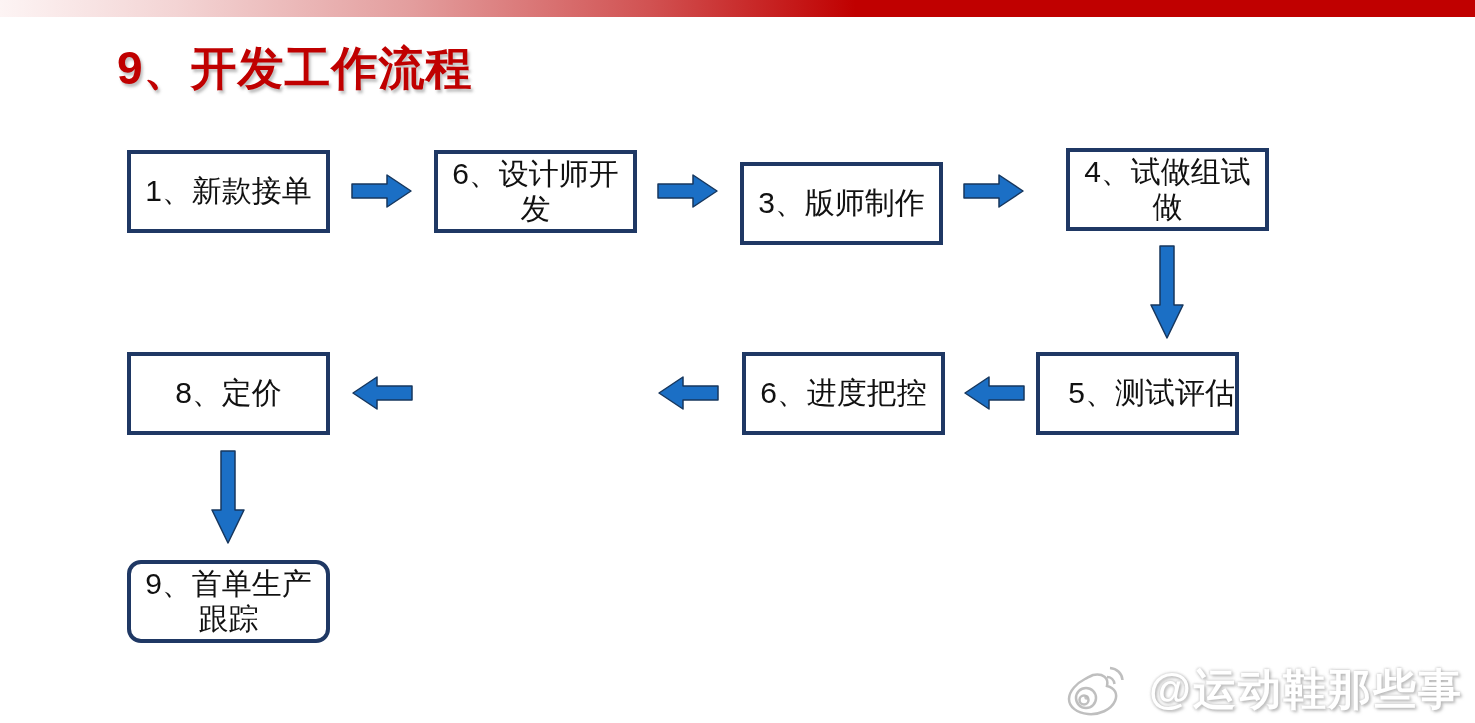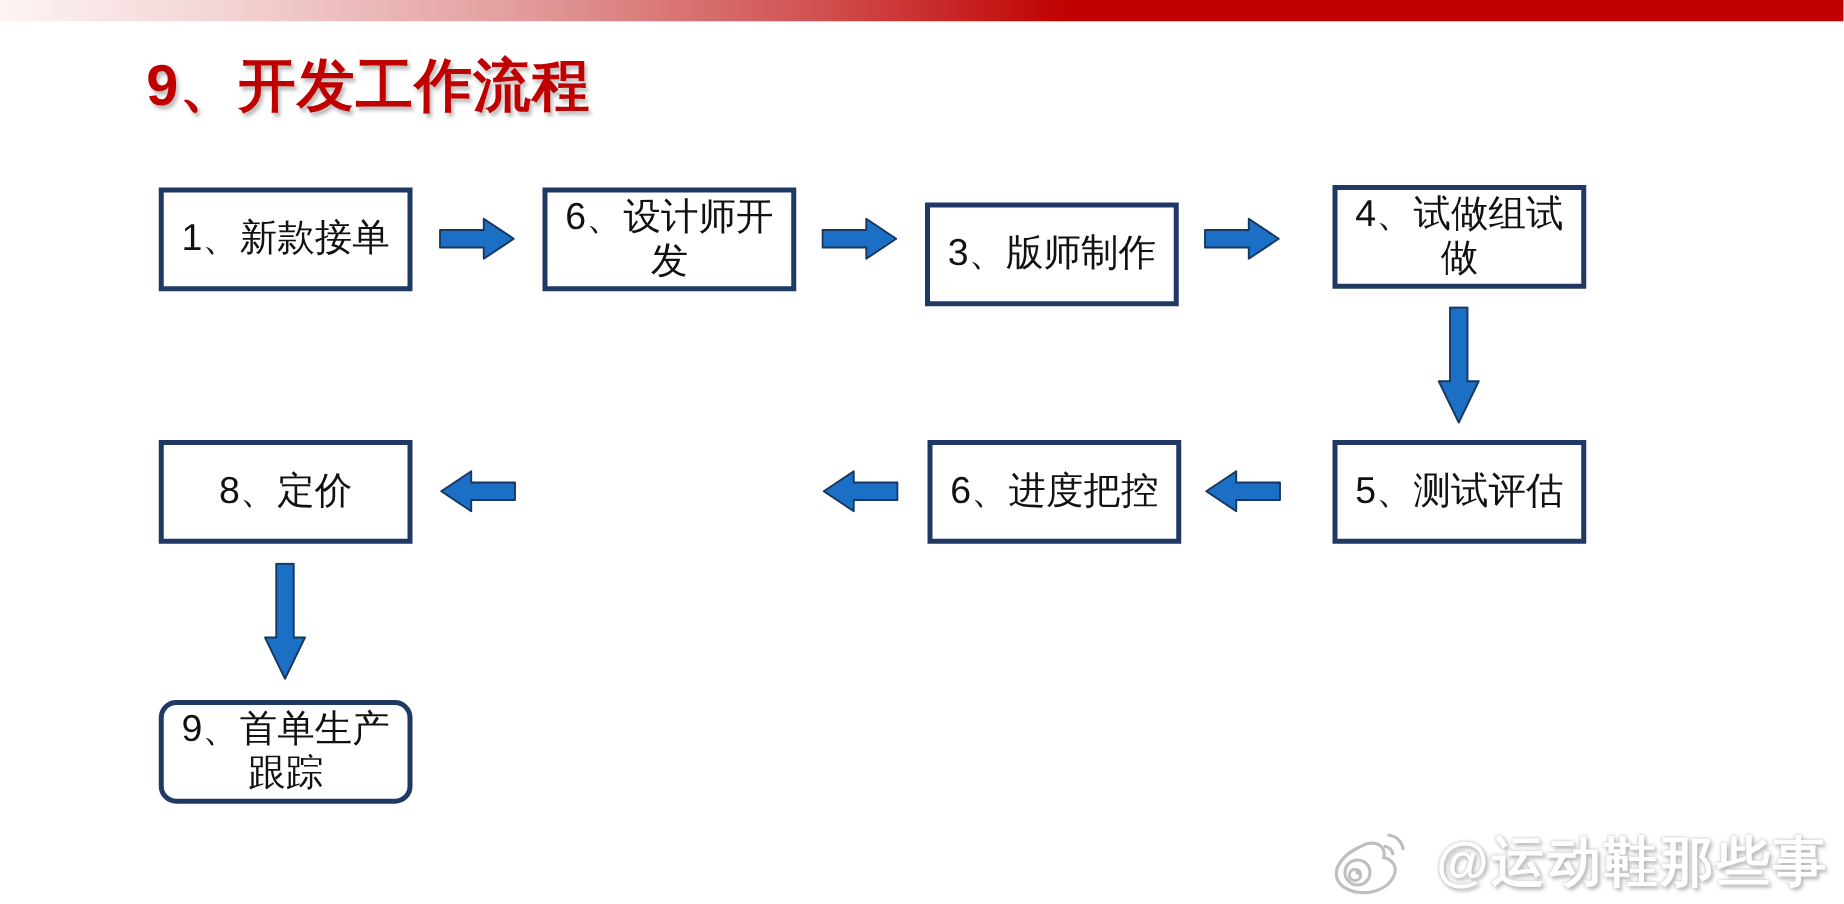--- a/index.html
+++ b/index.html
@@ -47,21 +47,21 @@
     font-size: 30px;
     color: #111111;
     text-align: center;
     white-space: pre-line;
     line-height: 1.15;
   }
   .b1 { left: 127px;  top: 150px; }
   .b2 { left: 434px;  top: 150px; }
   .b3 { left: 740px;  top: 162px; }
   .b4 { left: 1066px; top: 148px; justify-content: center; }
-  .b5 { left: 1066px; top: 352px; }
+  .b5 { left: 1036px; top: 352px; justify-content: flex-end; }
   .b6 { left: 742px;  top: 352px; }
   .b7 { left: 434px;  top: 352px; }
   .b8 { left: 127px;  top: 352px; align-items: center; }
   .b9 { left: 127px;  top: 560px; border-radius: 14px; }
   .arrow-h { position: absolute; width: 62px; height: 36px; }
   .arrow-v { position: absolute; width: 36px; height: 95px; }
   .a12 { left: 351px; top: 173px; }
   .a23 { left: 657px; top: 173px; }
   .a34 { left: 963px; top: 173px; }
   .a45 { left: 1149px; top: 245px; }

